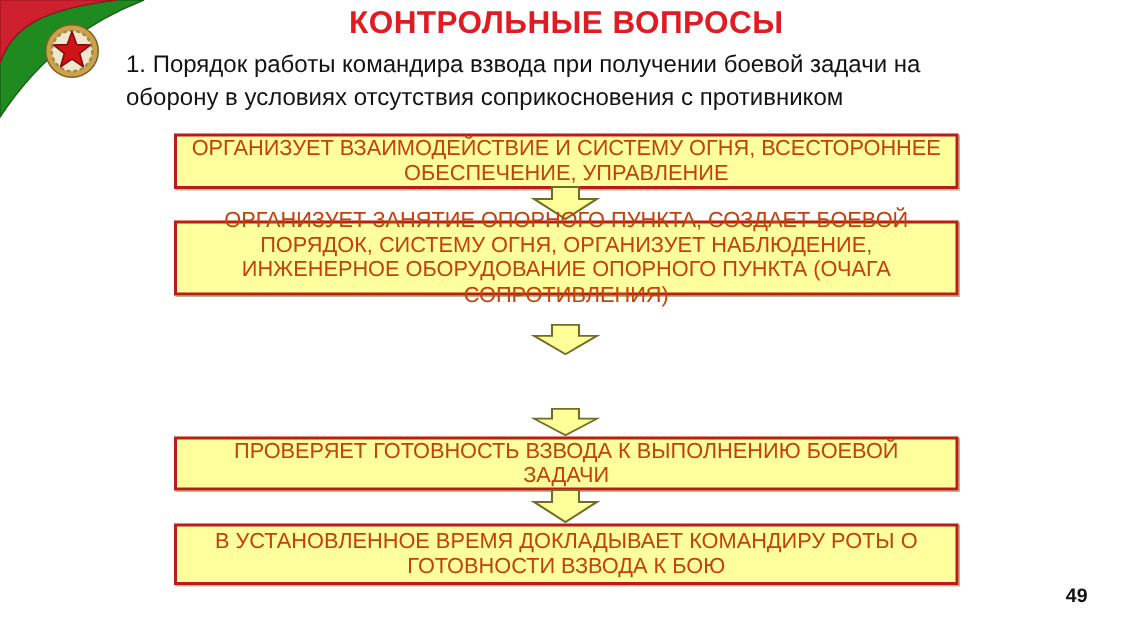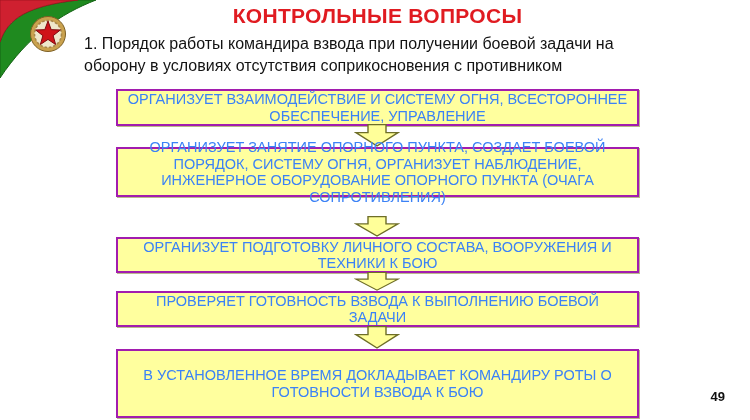--- a/index.html
+++ b/index.html
@@ -11,29 +11,29 @@
   .title{
     position:absolute;left:115px;top:4px;width:525px;text-align:center;
     font-size:21px;font-weight:bold;color:#e01b21;letter-spacing:0.3px;white-space:nowrap;
   }
   .question{
     position:absolute;left:84px;top:33px;width:590px;text-align:left;
     font-size:16px;line-height:22px;color:#131313;
   }
   .flow-box{
     position:absolute;left:116px;width:523px;box-sizing:border-box;
-    background:#ffff9e;border:2px solid #a21caf;box-shadow:1px 1px 0 #b9b98a;
+    background:#ffff9e;border:2px solid #b91c1c;box-shadow:1px 1px 0 #b9b98a;
     display:flex;align-items:center;justify-content:center;text-align:center;
-    font-size:14.5px;line-height:16.5px;color:#3b82f6;padding:1px 8px;
+    font-size:14.5px;line-height:16.5px;color:#c2410c;padding:1px 8px;
   }
   .b1{top:89px;height:37px;}
   .b2{top:147px;height:50px;}
   .b3{top:237px;height:36px;}
   .b4{top:291px;height:36px;}
-  .b5{top:349px;height:69px;}
+  .b5{top:349px;height:41px;}
   .arrow{position:absolute;left:354px;width:46px;}
   .a1{top:124px;height:23px;}
   .a2{top:216px;height:21px;}
   .a3{top:272px;height:19px;}
   .a4{top:326px;height:23px;}
   .arrow svg{display:block;width:100%;height:100%;}
   .page-number{
     position:absolute;top:389px;right:25px;
     font-size:13px;font-weight:bold;color:#111111;
   }
@@ -64,21 +64,20 @@
   </div>
 
   <div class="flow-box b2">ОРГАНИЗУЕТ ЗАНЯТИЕ ОПОРНОГО ПУНКТА, СОЗДАЕТ БОЕВОЙ ПОРЯДОК, СИСТЕМУ ОГНЯ, ОРГАНИЗУЕТ НАБЛЮДЕНИЕ, ИНЖЕНЕРНОЕ ОБОРУДОВАНИЕ ОПОРНОГО ПУНКТА (ОЧАГА СОПРОТИВЛЕНИЯ)</div>
 
   <div class="arrow a2">
     <svg viewBox="0 0 46 24" preserveAspectRatio="none">
       <polygon points="14,0.7 32,0.7 32,9 44,9 23,23 2,9 14,9" fill="#ffff99" stroke="#6e6e28" stroke-width="1.4"></polygon>
     </svg>
   </div>
 
-  <div class="flow-box b3">ОРГАНИЗУЕТ ПОДГОТОВКУ ЛИЧНОГО СОСТАВА, ВООРУЖЕНИЯ И ТЕХНИКИ К БОЮ</div>
 
   <div class="arrow a3">
     <svg viewBox="0 0 46 24" preserveAspectRatio="none">
       <polygon points="14,0.7 32,0.7 32,9 44,9 23,23 2,9 14,9" fill="#ffff99" stroke="#6e6e28" stroke-width="1.4"></polygon>
     </svg>
   </div>
 
   <div class="flow-box b4">ПРОВЕРЯЕТ ГОТОВНОСТЬ ВЗВОДА К ВЫПОЛНЕНИЮ БОЕВОЙ ЗАДАЧИ</div>
 
   <div class="arrow a4">

